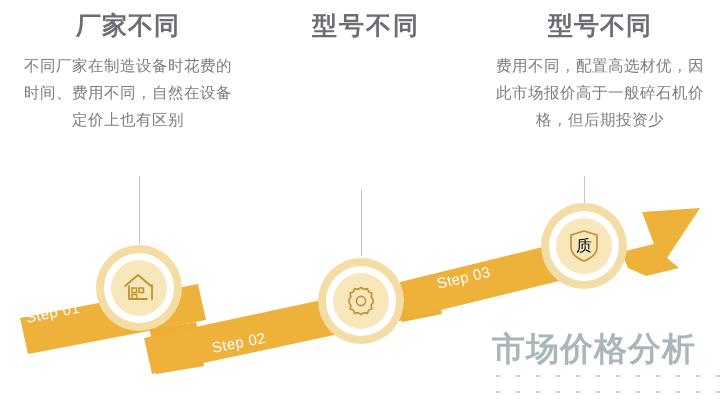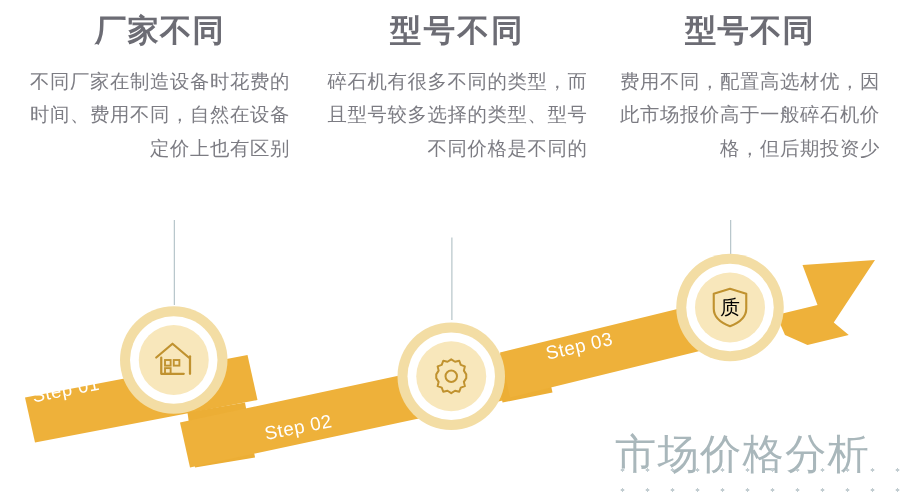--- a/index.html
+++ b/index.html
@@ -40,21 +40,21 @@
     margin: 0 0 10px 0;
     white-space: nowrap;
   }
   .col-2 .col-title { letter-spacing: 2px; }
 
   .col-body {
     font-size: 15.5px;
     color: #7c7c83;
     line-height: 27px;
     letter-spacing: 0.5px;
-    text-align: right;
+    text-align: center;
     margin: 0;
   }
 
   
   .connector {
     position: absolute;
     width: 1px;
     background: #b9c7cc;
   }
   .conn-1 { left: 139px; top: 176px; height: 68px; }
@@ -123,23 +123,23 @@
   .shield-char {
     font-size: 16px;
     color: #c0922f;
     font-family: "DejaVu Sans", sans-serif;
   }
 
   
   #watermark {
     position: absolute;
     left: 492px;
-    top: 344px;
+    top: 330px;
     font-size: 33px;
-    font-weight: normal;
+    font-weight: bold;
     color: #a9b7bb;
     letter-spacing: 1px;
     line-height: 38px;
     white-space: nowrap;
   }
   #dot-grid {
     position: absolute;
     left: 488px;
     top: 368px;
     width: 232px;
@@ -154,21 +154,20 @@
 
 <div id="infographic">
 
   <div class="column col-1">
     <div class="col-title">厂家不同</div>
     <div class="col-body">不同厂家在制造设备时花费的时间、费用不同，自然在设备定价上也有区别</div>
   </div>
 
   <div class="column col-2">
     <div class="col-title">型号不同</div>
-    <div class="col-body">碎石机有很多不同的类型，而且型号较多选择的类型、型号不同价格是不同的</div>
   </div>
 
   <div class="column col-3">
     <div class="col-title">型号不同</div>
     <div class="col-body">费用不同，配置高选材优，因此市场报价高于一般碎石机价格，但后期投资少</div>
   </div>
 
   <div class="connector conn-1"></div>
   <div class="connector conn-2"></div>
   <div class="connector conn-3"></div>

